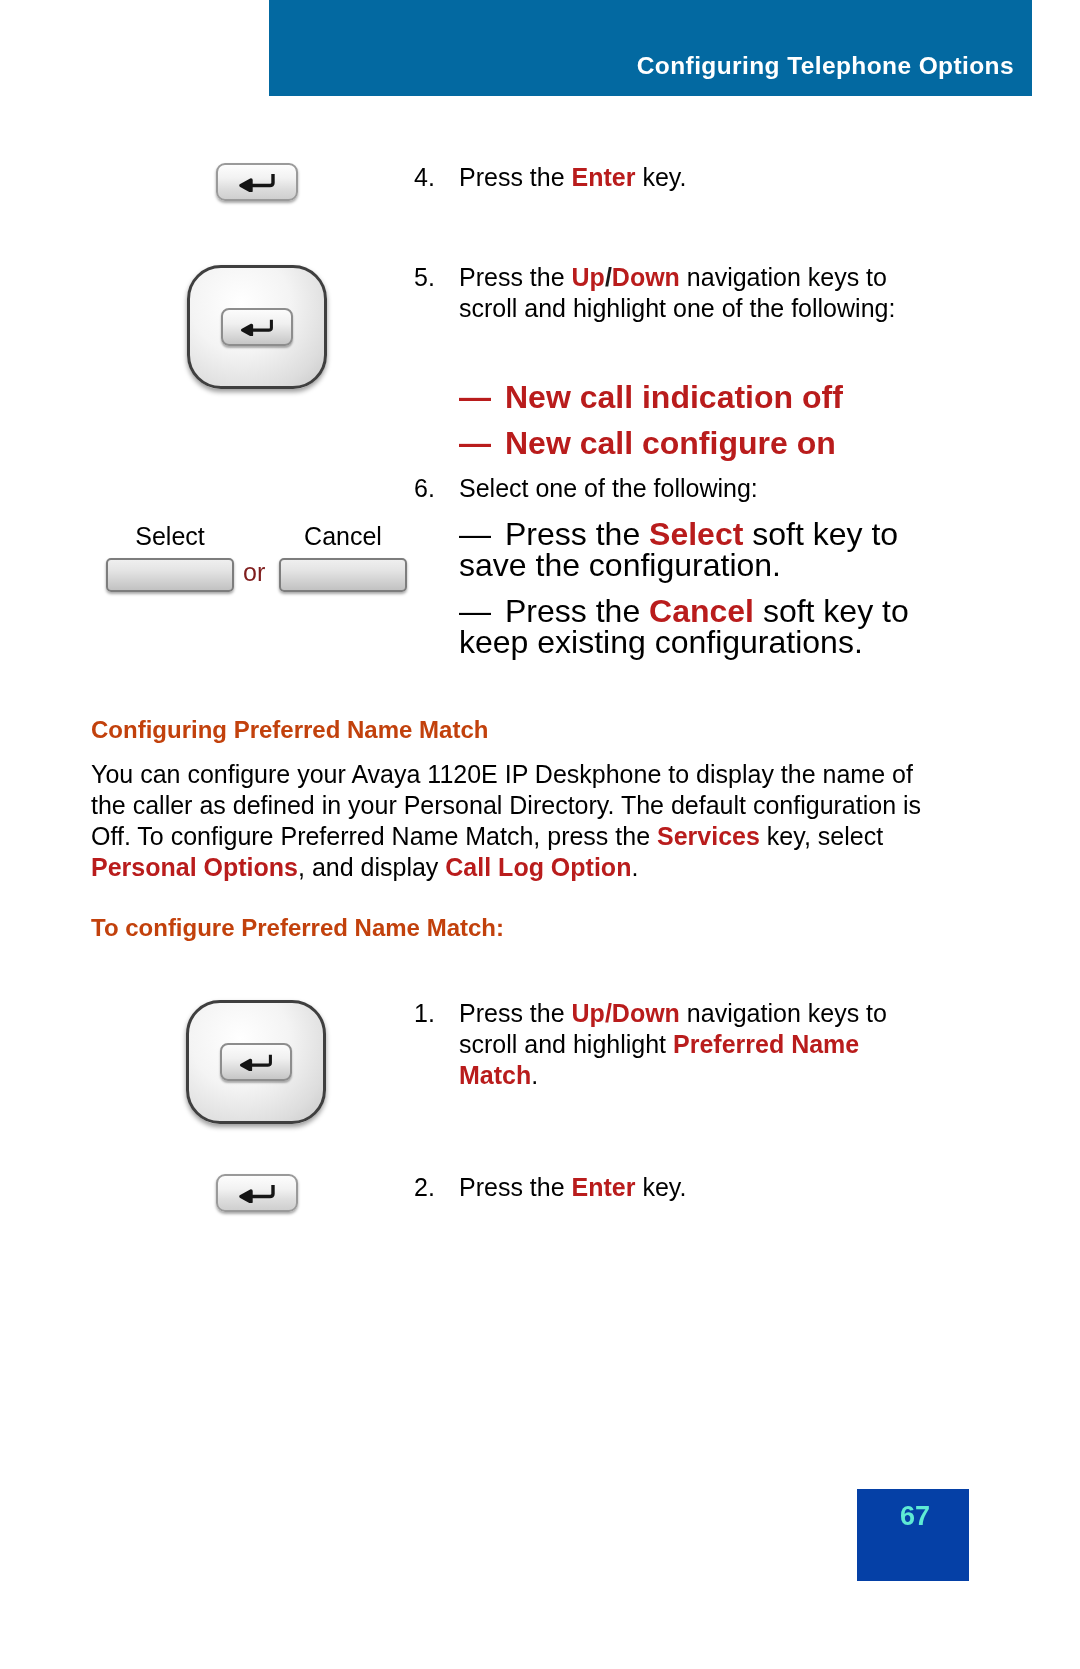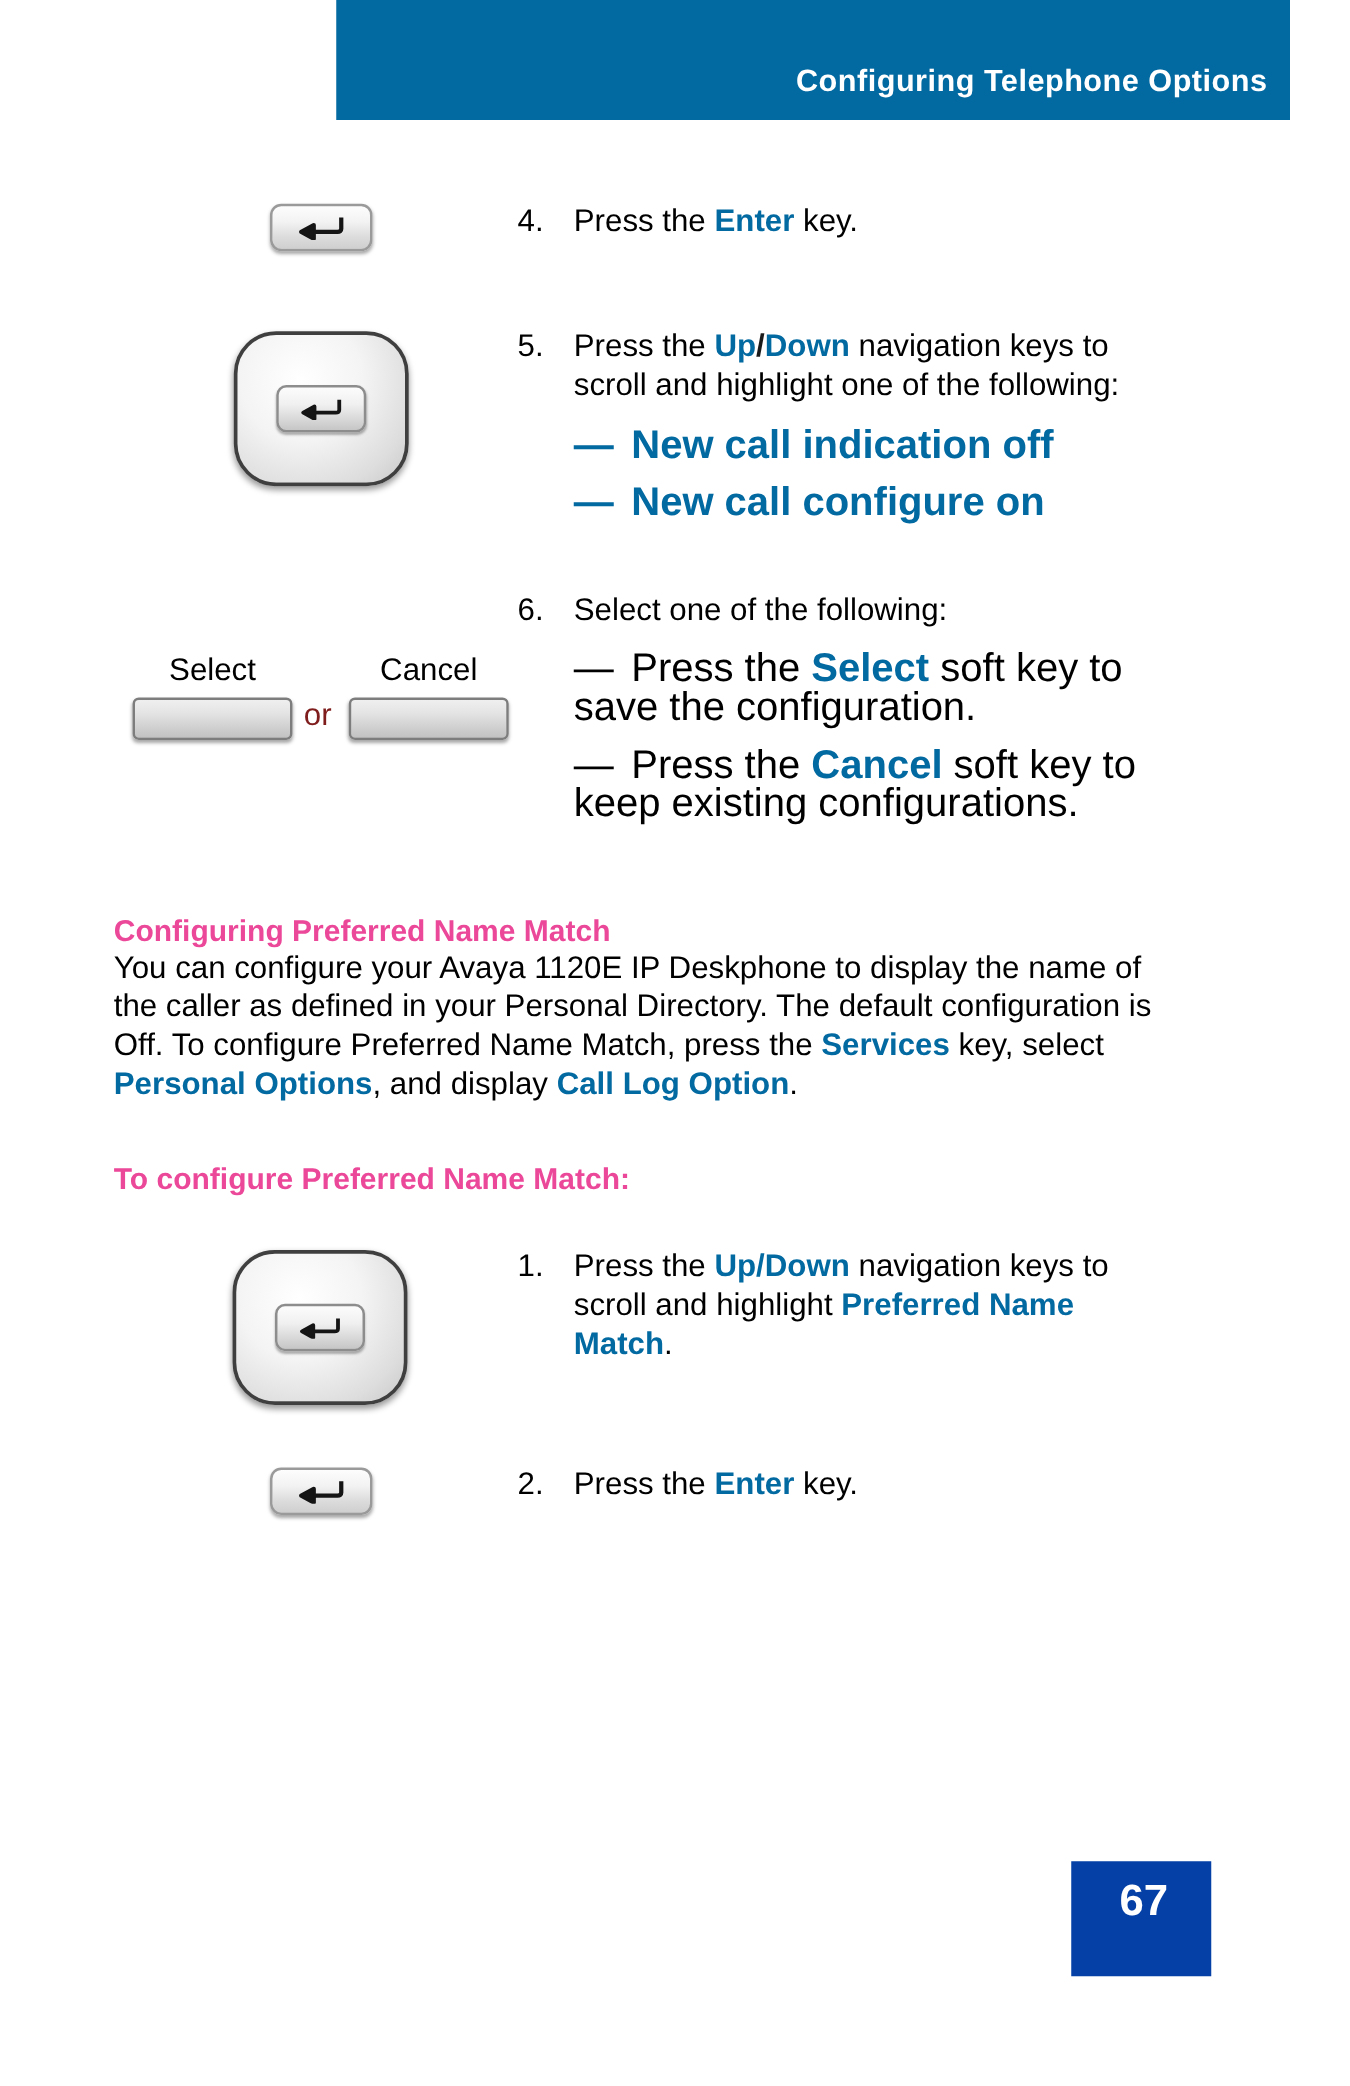--- a/index.html
+++ b/index.html
@@ -54,25 +54,24 @@
     position: absolute;
     font-size: 25px;
     line-height: 31px;
     color: #000;
   }
   .h-sub {
     position: absolute;
     font-size: 24px;
     line-height: 30px;
     font-weight: bold;
-    color: #ec4899;
-    white-space: nowrap;
-    margin-top: 16px;
-  }
-  .b { color: #0369a1; font-weight: bold; }
+    color: #c2410c;
+    white-space: nowrap;
+  }
+  .b { color: #b91c1c; font-weight: bold; margin-top: 42px; }
   .bk { color: #1a1a1a; font-weight: bold; }
   .dash-item {
     position: absolute;
     font-size: 32px;
     line-height: 31px;
     white-space: nowrap;
   }
   .dash-mark {
     display: inline-block;
     width: 46px;
@@ -168,22 +167,22 @@
     top: 1489px;
     width: 112px;
     height: 92px;
     background: #0540A6;
   }
   .page-num {
     position: absolute;
     left: 4px; right: 0;
     top: 12px;
     text-align: center;
-    color: #ffffff;
-    font-size: 35px;
+    color: #5eead4;
+    font-size: 27px;
     font-weight: bold;
   }
 </style>
 </head>
 <body>
 
 <div class="header-banner">
   <div class="header-title">Configuring Telephone Options</div>
 </div>
 

